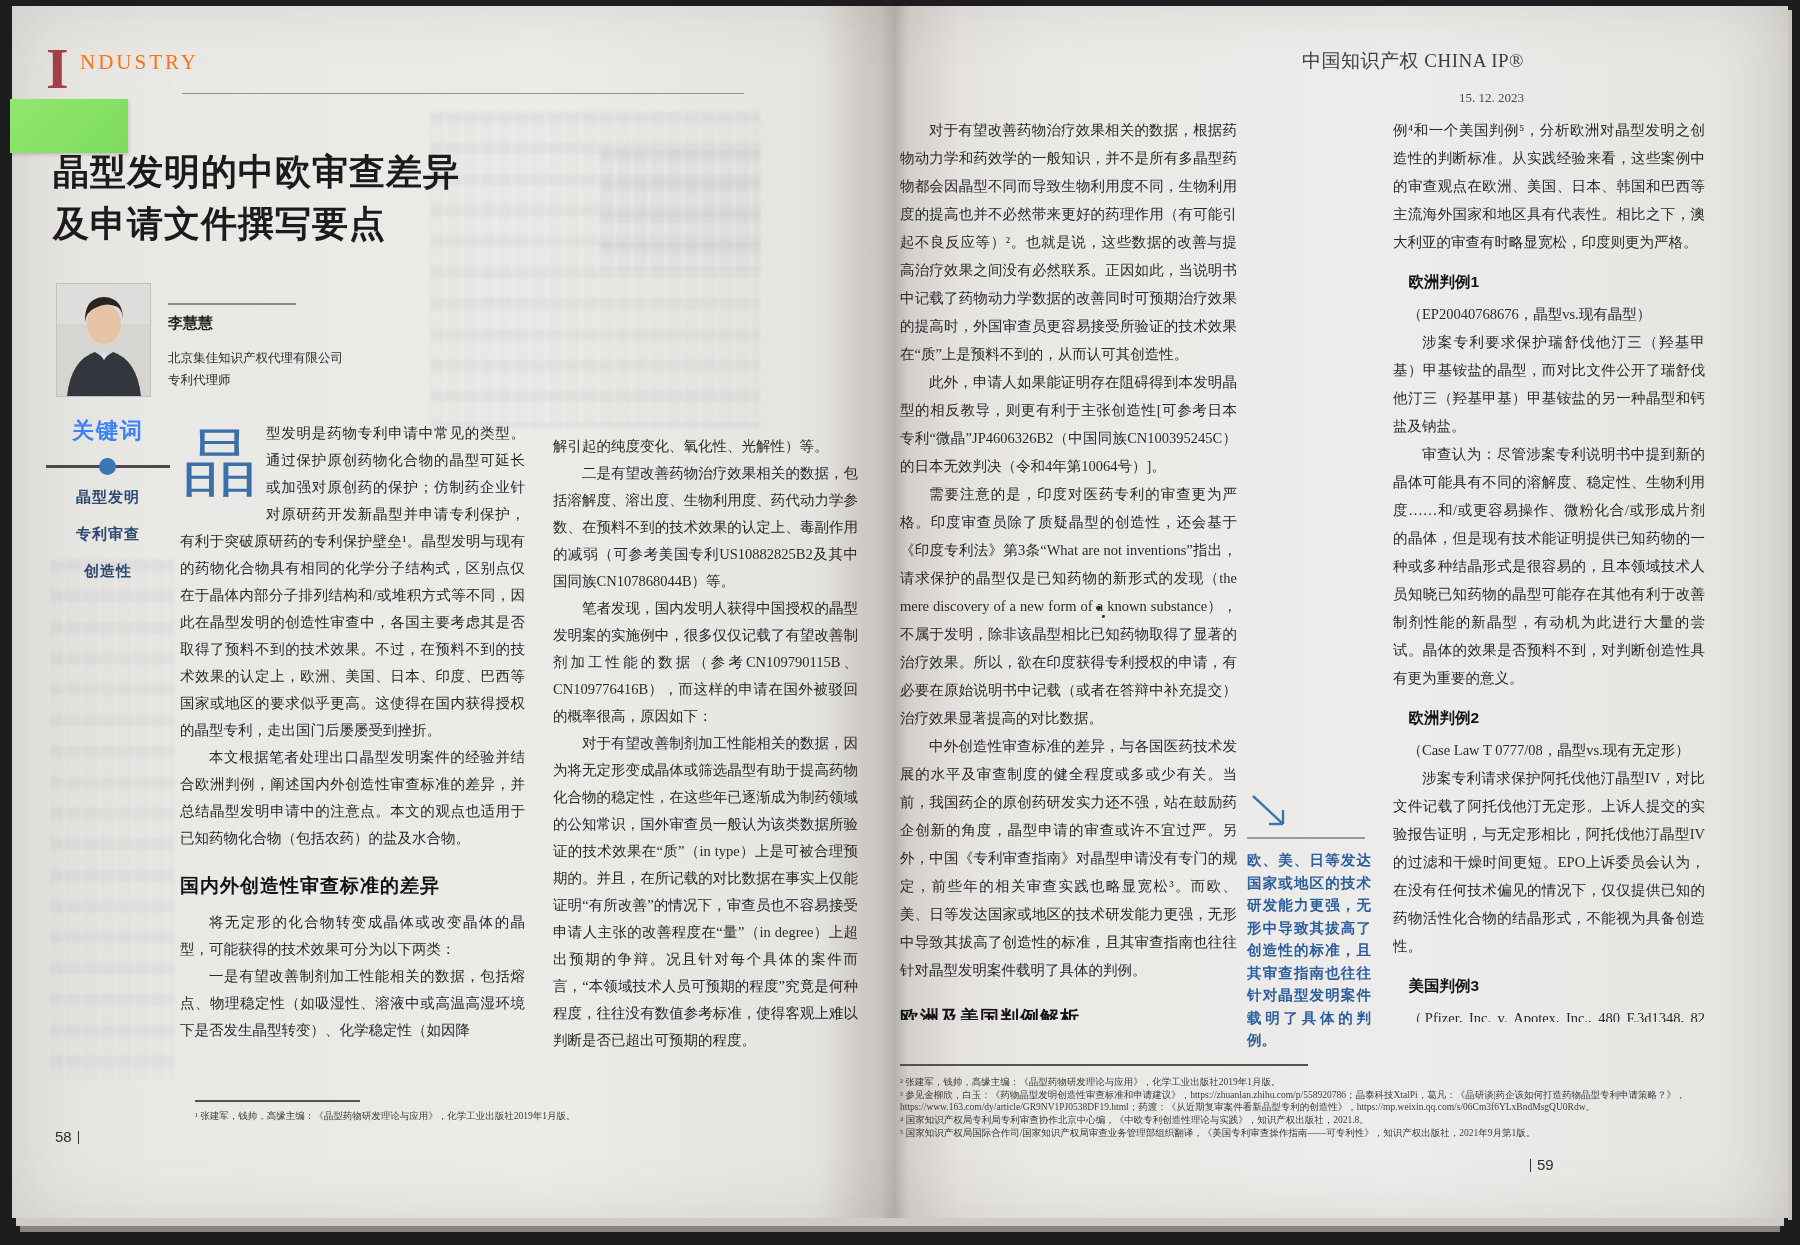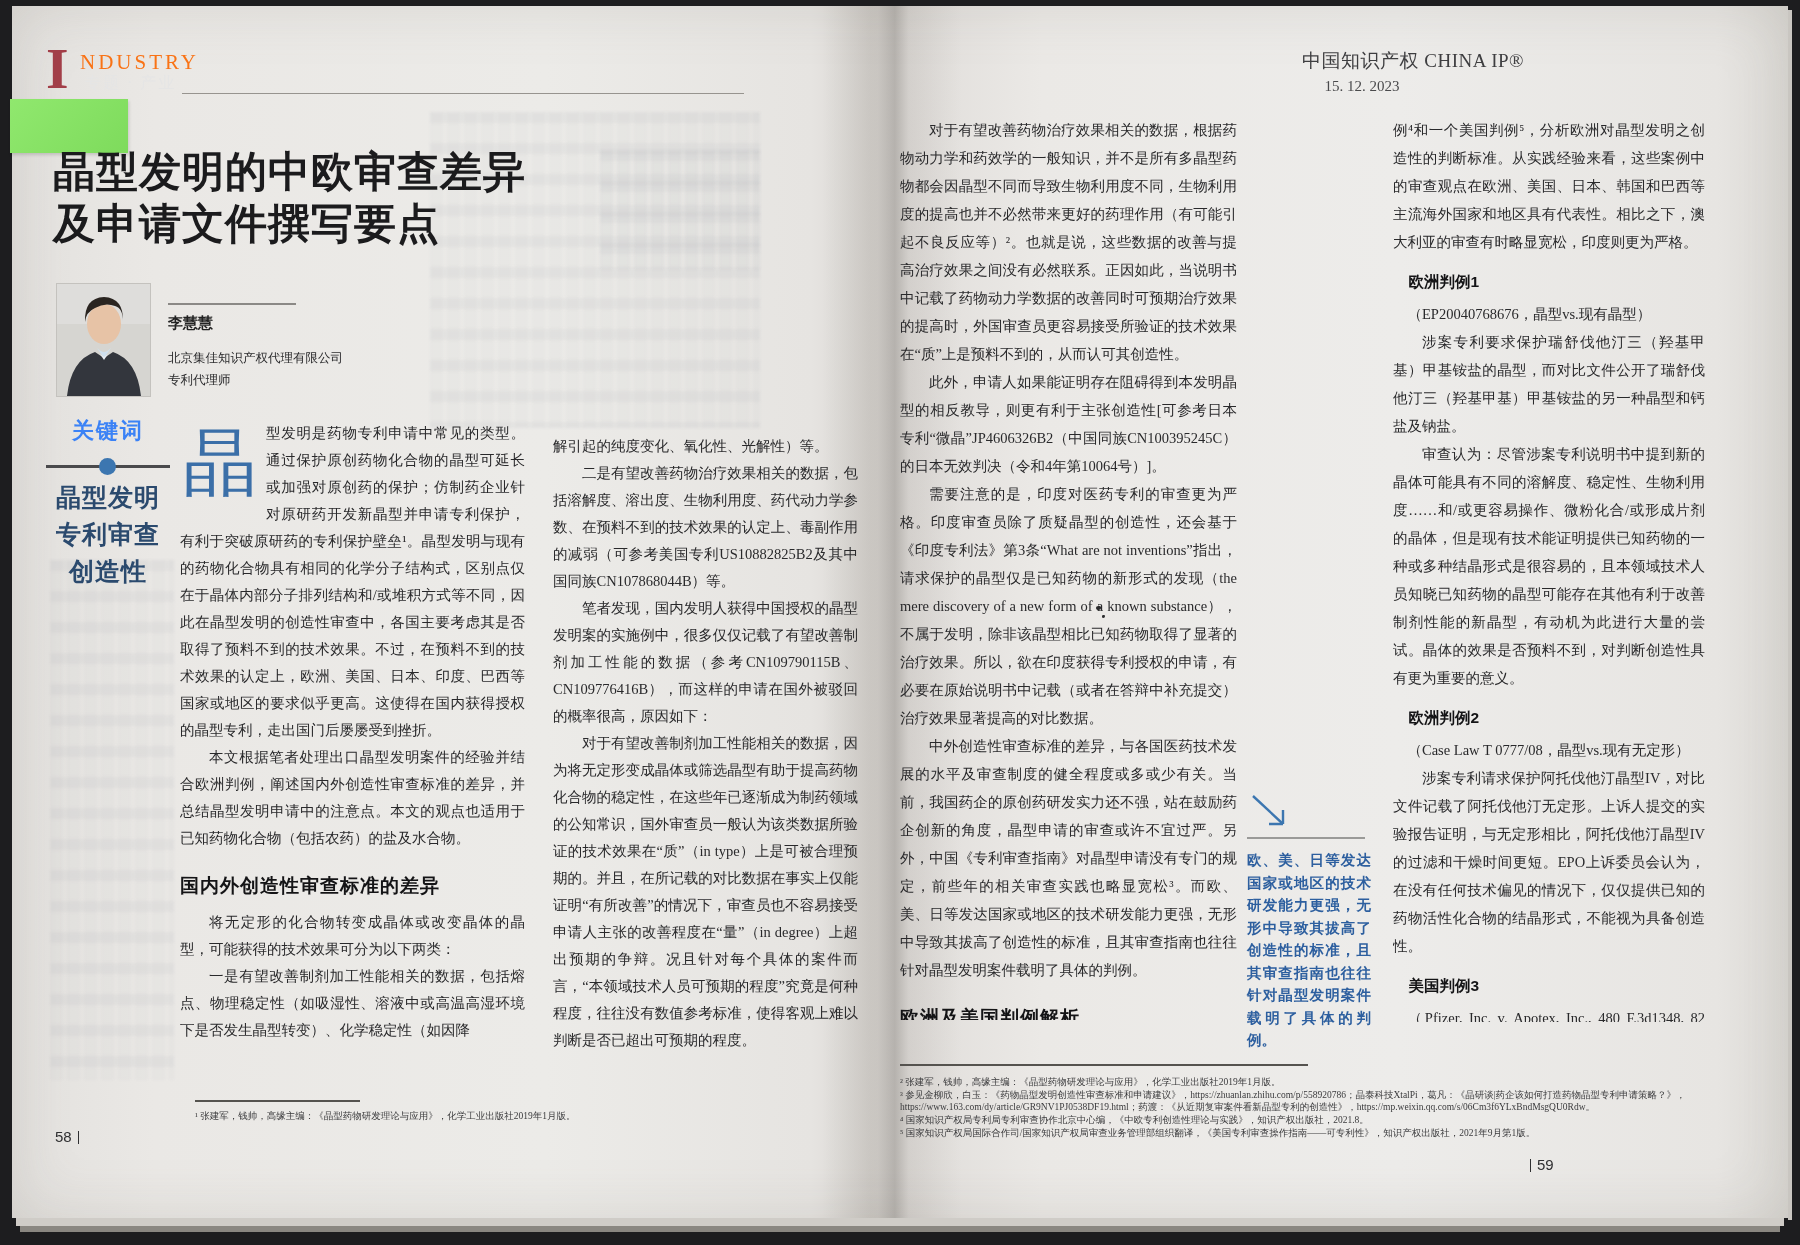--- a/index.html
+++ b/index.html
@@ -27,40 +27,40 @@
   .sec-letter{position:absolute;left:46px;top:40px;font-size:58px;line-height:58px;
          color:#a23e48;font-weight:700;font-family:"Liberation Serif",serif;}
   .sec-rest{position:absolute;left:80px;top:50px;font-size:21px;letter-spacing:3px;
          color:#f97316;font-family:"Liberation Serif",serif;}
   .sec-cn{position:absolute;left:85px;top:73px;font-size:16px;color:#e5e5e5;letter-spacing:2px;}
   .sec-rule{position:absolute;left:182px;top:93px;width:562px;height:1px;background:#97948f;}
 
   
   .masthead{position:absolute;left:1200px;top:48px;width:324px;text-align:right;color:#3e3e40;}
   .masthead .jr{font-size:19px;letter-spacing:.5px;}
-  .masthead .dt{font-size:15px;margin-top:4px;color:#4a4a4c;text-align:center;}
+  .masthead .dt{font-size:13px;margin-top:16px;color:#4a4a4c;}
 
   .title{position:absolute;left:53px;top:146px;width:640px;color:#1b1b1d;
          font-family:"Liberation Sans","DejaVu Sans",sans-serif;font-weight:700;
-         font-size:42px;line-height:52px;letter-spacing:1px;}
+         font-size:36px;line-height:52px;letter-spacing:1px;}
 
   .photo{position:absolute;left:57px;top:284px;width:93px;height:112px;box-shadow:0 0 0 1px #c4c2be;}
   .author-rule{position:absolute;left:168px;top:303px;width:128px;height:2px;background:#8b8986;}
   .author-name{position:absolute;left:168px;top:314px;font-size:15px;font-weight:700;color:#222;
          font-family:"Liberation Sans","DejaVu Sans",sans-serif;}
   .author-affil{position:absolute;left:168px;top:350px;font-size:12.5px;color:#2c2c2e;}
   .author-role{position:absolute;left:168px;top:372px;font-size:12.5px;color:#2c2c2e;}
 
   .kw{position:absolute;left:46px;top:416px;width:124px;text-align:center;}
   .kw-label{font-size:22px;font-weight:700;color:#3b82f6;letter-spacing:2px;}
   .kw-ruledot{position:relative;height:18px;margin-top:12px;}
   .kw-ruledot .bar{position:absolute;left:0;top:7px;width:100%;height:3px;background:#4a4a4c;}
   .kw-ruledot .dot{position:absolute;left:50%;top:0;width:17px;height:17px;margin-left:-9px;
          border-radius:50%;background:#3c76b0;}
-  .kw-item{font-size:25px;line-height:31px;font-weight:700;color:#2b4a6e;letter-spacing:1px;margin-top:6px;}
+  .kw-item{font-size:15px;line-height:31px;font-weight:700;color:#2b4a6e;letter-spacing:1px;margin-top:6px;}
 
   .col{position:absolute;font-size:14.5px;line-height:27px;text-align:justify;color:#29292b;overflow:hidden;}
   .col p{margin:0;text-indent:2em;}
   .col p.noindent{text-indent:0;}
   .col p.cite{text-indent:1em;}
   .col h3{font-family:"Liberation Sans","DejaVu Sans",sans-serif;font-size:19px;color:#141416;
           margin:20px 0 10px 0;letter-spacing:1px;}
   .col h4{font-family:"Liberation Sans","DejaVu Sans",sans-serif;font-size:15.5px;color:#141416;
           margin:12px 0 4px 0;text-indent:1em;}
   .dropcap{float:left;font-size:74px;line-height:78px;width:80px;color:#3b6fa8;

